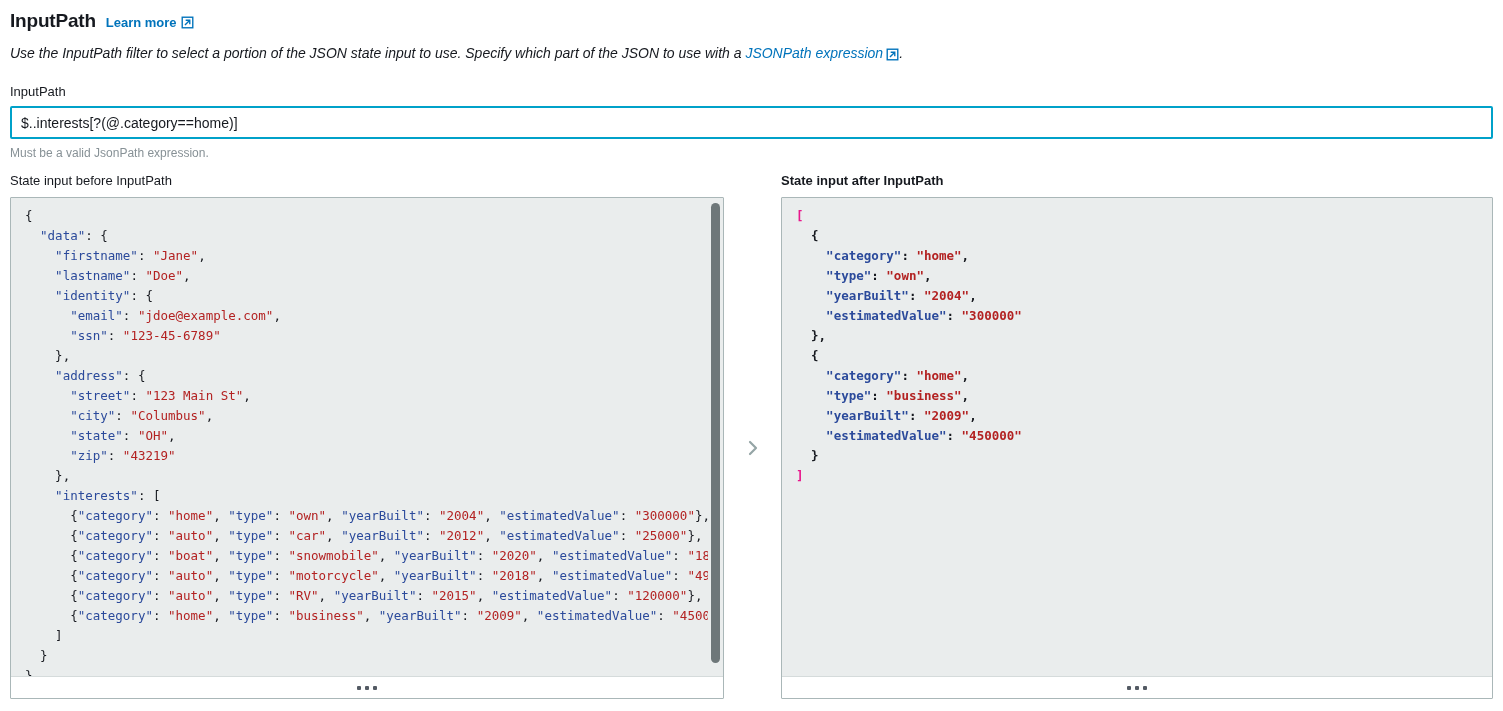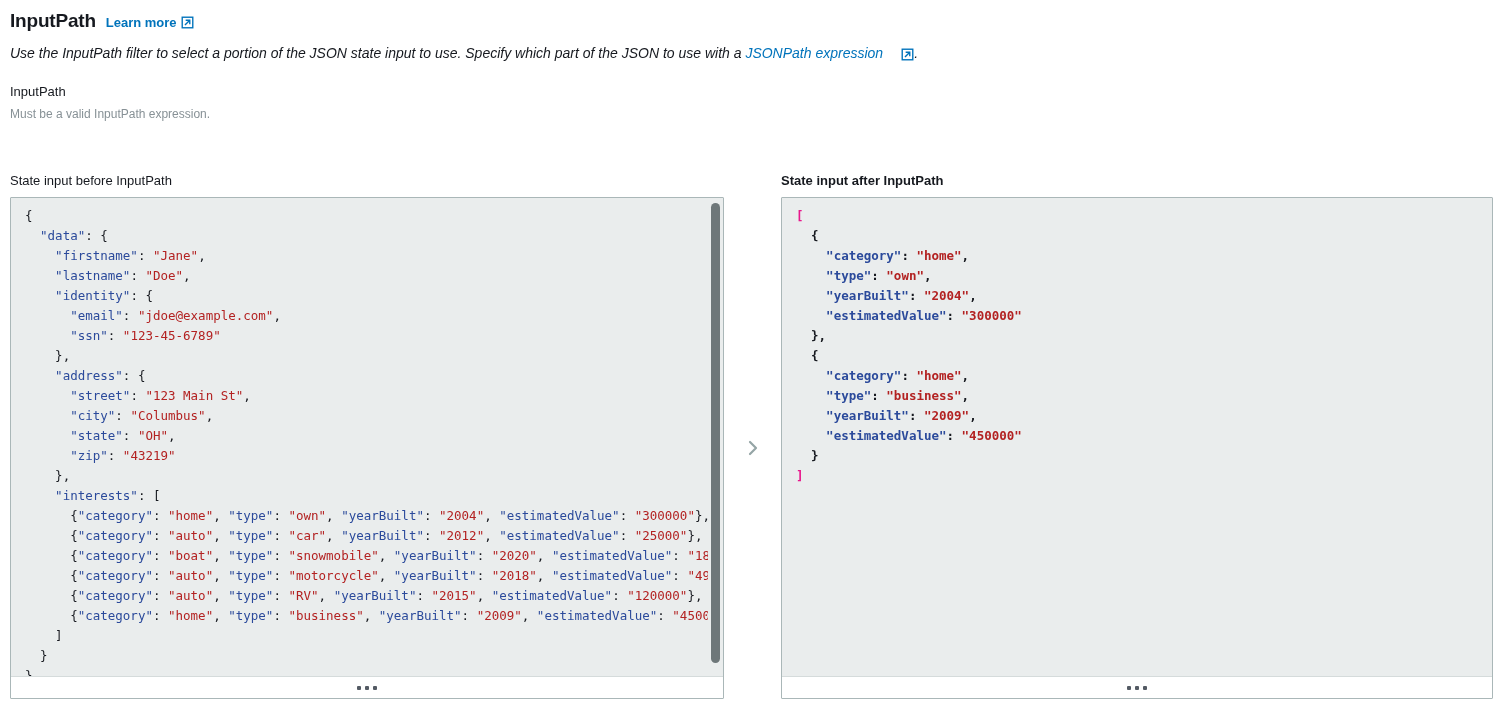--- a/index.html
+++ b/index.html
@@ -28,21 +28,21 @@
     cursor: pointer;
   }
   .ext-icon { display: inline-block; width: 13px; height: 13px; position: relative; top: 1px; }
   .ext-icon svg { display: block; }
 
   .description {
     margin-top: 12px; font-size: 14px; line-height: 19px; color: #16191f; font-style: italic;
   }
   .description a.inline-link {
     color: #0073bb; text-decoration: none;
-    display: inline-flex; align-items: center; gap: 18px; cursor: pointer;
+    display: inline-flex; align-items: center; gap: 3px; cursor: pointer;
   }
   .desc-text { display: inline; }
 
   
   .field-label {
     margin-top: 20px; font-size: 13px; color: #16191f; line-height: 17px;
   }
   .input-wrap { margin-top: 6px; }
   .path-input {
     width: 1483px; height: 33px;
@@ -150,21 +150,24 @@
         <span class="ext-icon">
           <svg width="13" height="13" viewBox="0 0 16 16" fill="none" stroke="#0073bb" stroke-width="1.7">
             <rect x="1.5" y="1.5" width="13" height="13"></rect>
             <path d="M5.5 10.5 L10.5 5.5 M6.6 5.2 H10.8 V9.4" stroke-linecap="square"></path>
           </svg>
         </span>
       </a><span class="desc-text">.</span>
   </div>
 
   <div class="field-label">InputPath</div>
-  <div class="hint">Must be a valid InputPath expression.</div>
+  <div class="input-wrap">
+    <input class="path-input" type="text" value="$..interests[?(@.category==home)]" style="">
+  </div>
+  <div class="hint">Must be a valid JsonPath expression.</div>
 
   <div class="panels">
 
     <div class="panel-col left">
       <div class="panel-caption">State input before InputPath</div>
       <div class="editor-shell left">
         <div class="code-area">
           <pre class="code"><span class="p">{</span>
 <span class="p">  </span><span class="k">"data"</span><span class="p">: {</span>
 <span class="p">    </span><span class="k">"firstname"</span><span class="p">: </span><span class="s">"Jane"</span><span class="p">,</span>

